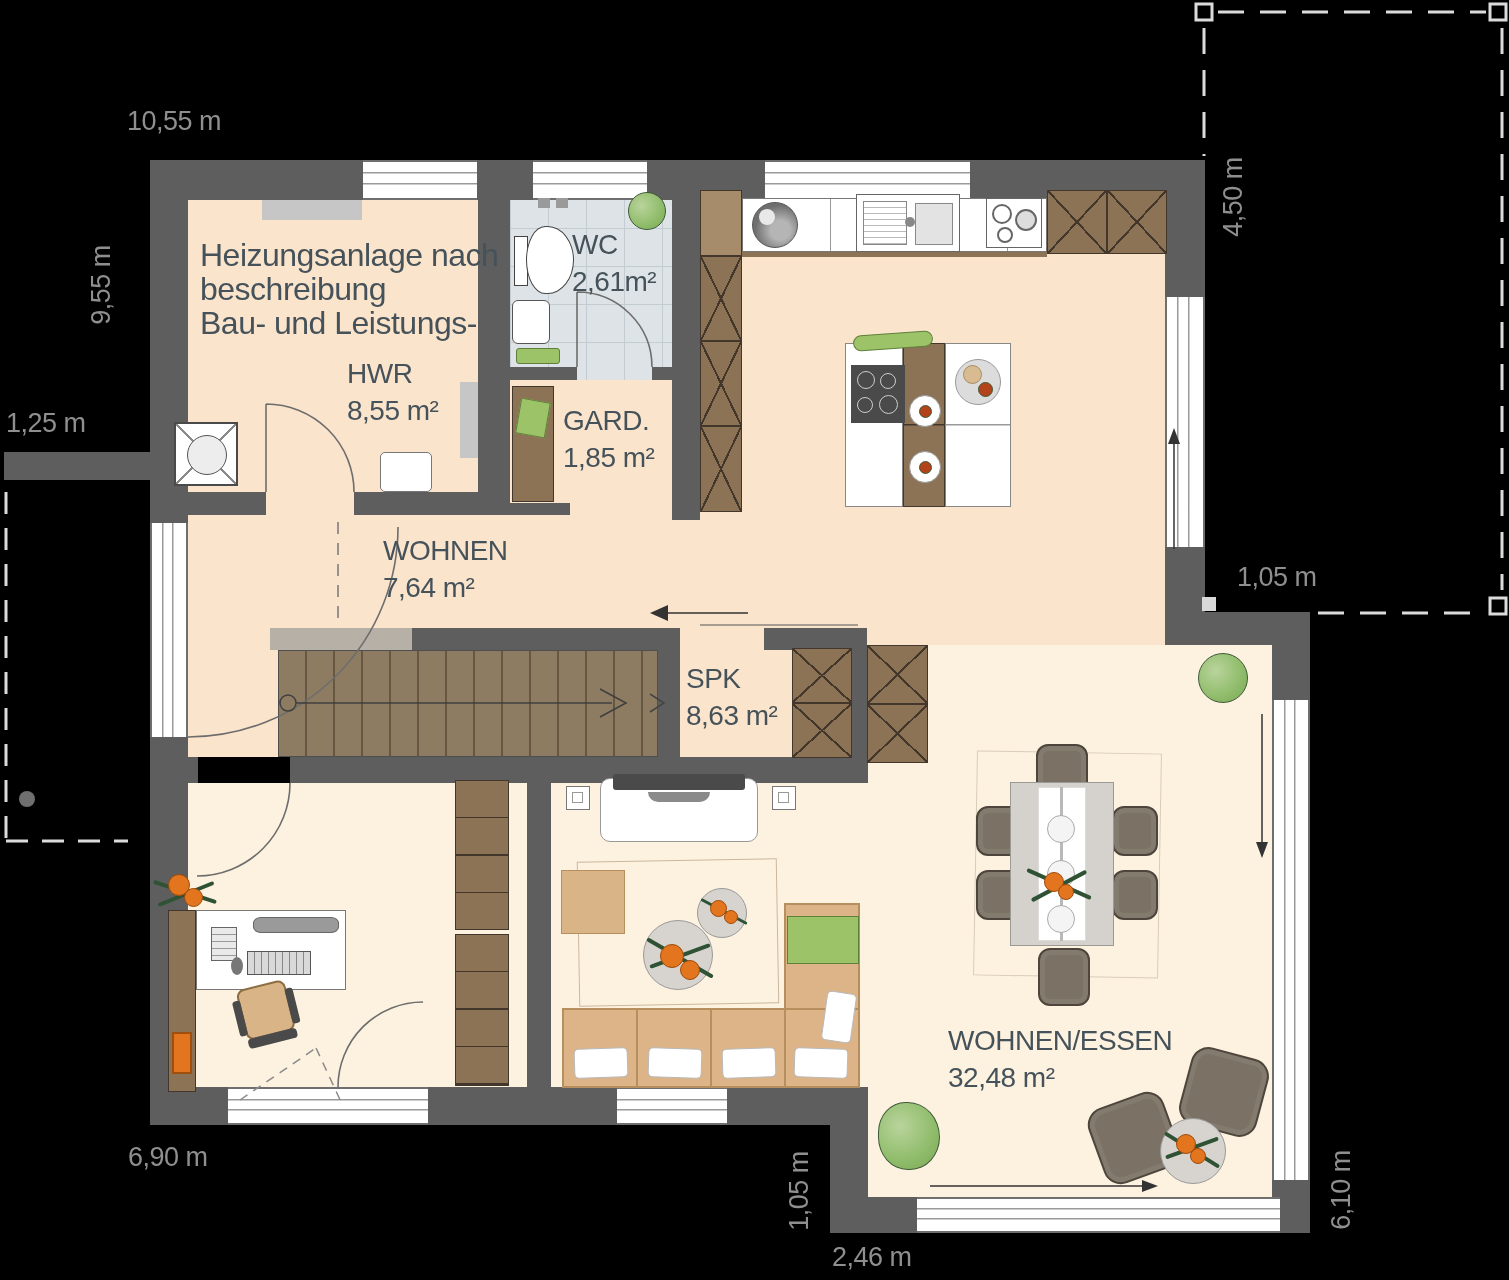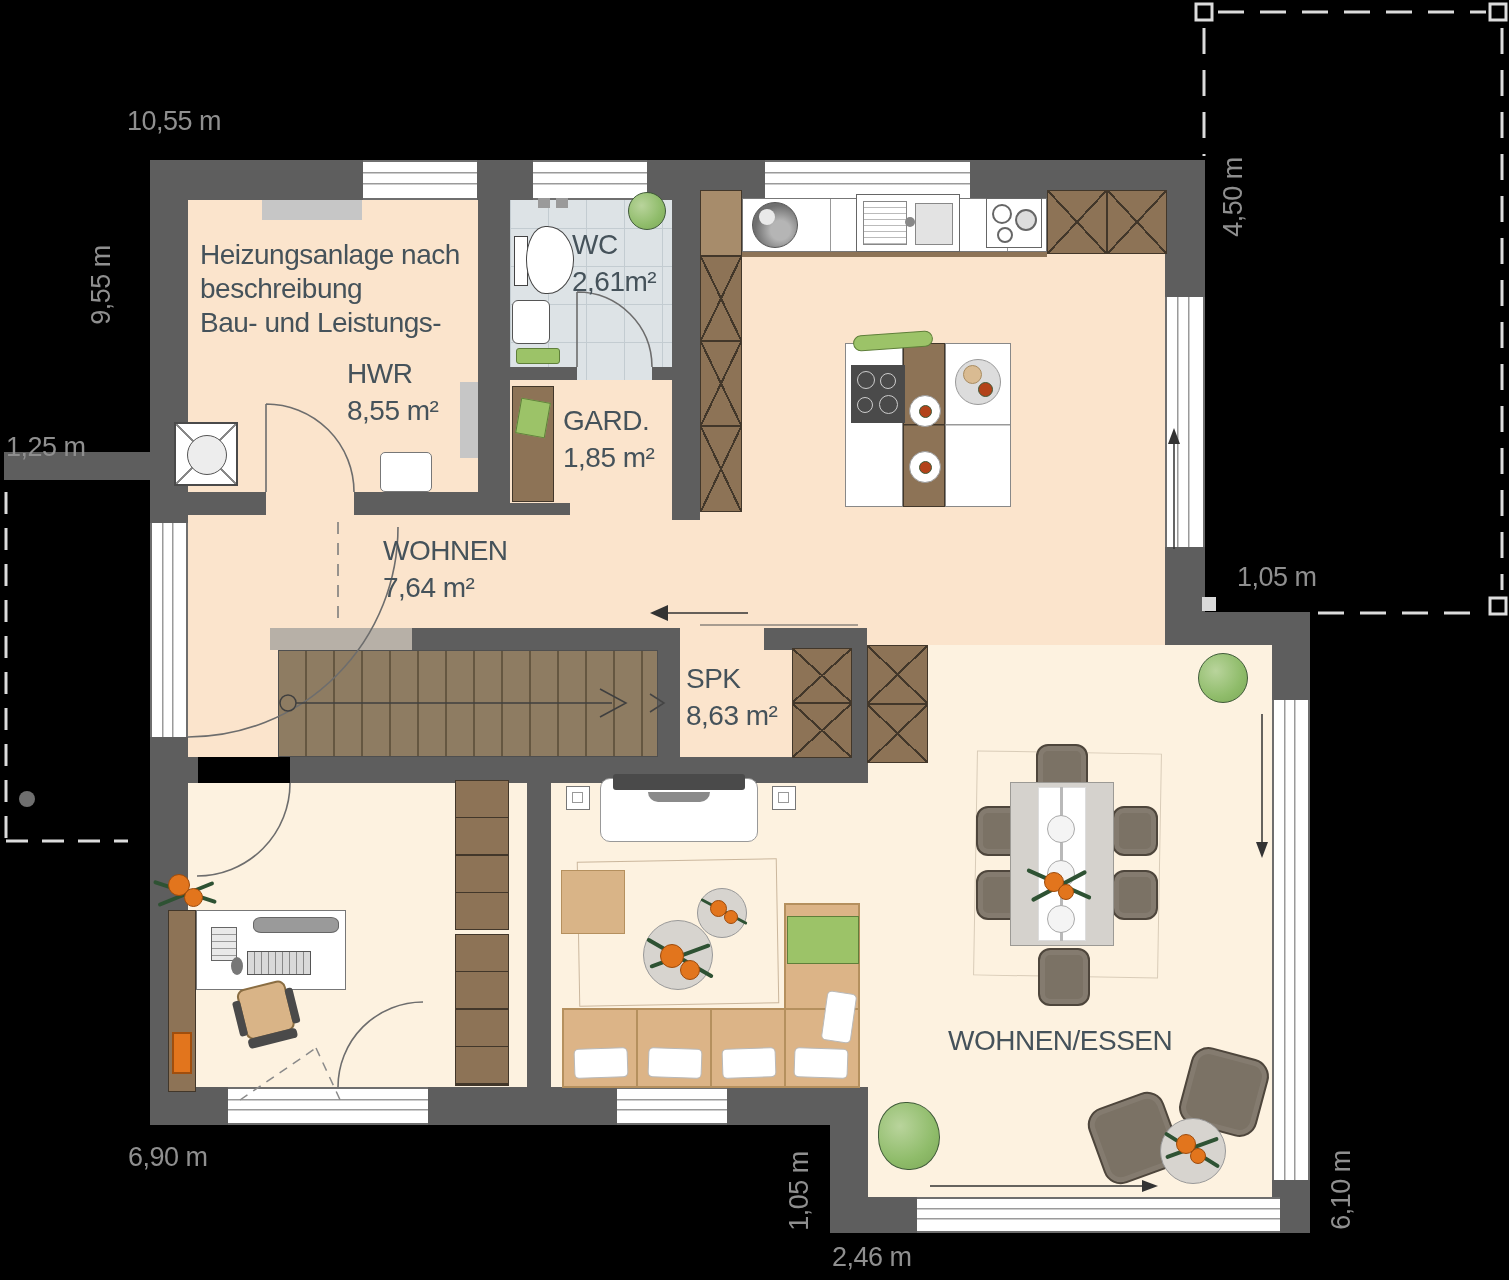--- a/index.html
+++ b/index.html
@@ -23,21 +23,21 @@
           border:1.5px solid #4f4f4f;box-sizing:border-box;}
   .xpanel{position:absolute;background-color:#8d7356;border:1.5px solid #42372a;box-sizing:border-box;
           background-image:linear-gradient(to top right,transparent calc(50% - 1px),#42372a calc(50% - 1px),#42372a calc(50% + 1px),transparent calc(50% + 1px)),
                            linear-gradient(to bottom right,transparent calc(50% - 1px),#42372a calc(50% - 1px),#42372a calc(50% + 1px),transparent calc(50% + 1px));}
   .wood{position:absolute;background:#8d7356;border:1.5px solid #42372a;box-sizing:border-box;}
   .white-box{position:absolute;background:#fff;border:1.5px solid #777;box-sizing:border-box;}
   .gray-box{position:absolute;background:#c6c6c6;}
   .circle{border-radius:50%;}
   .room-label{position:absolute;color:#45525a;font-size:28px;line-height:37px;letter-spacing:-0.5px;white-space:nowrap;}
   .room-label span{display:block;}
-  .note{position:absolute;color:#45525a;font-size:28px;line-height:34px;letter-spacing:-0.5px;white-space:nowrap;}
+  .note{position:absolute;color:#45525a;font-size:32px;line-height:34px;letter-spacing:-0.5px;white-space:nowrap;}
   .note span{display:block;}
   .dim{position:absolute;color:#8f8f8f;font-size:27px;letter-spacing:-0.5px;white-space:nowrap;}
   .dim.rot{width:140px;height:30px;text-align:center;transform:rotate(-90deg);}
   .plant{position:absolute;border-radius:50%;border:1.5px solid #3f5a38;
          background:radial-gradient(circle at 35% 35%,#b9d49c,#8fbc6a 60%,#7ba757);}
   .chair{position:absolute;background:#7b7265;border:2px solid #4e463c;border-radius:12px;box-sizing:border-box;
          box-shadow:inset 0 0 0 5px rgba(255,255,255,0.07);}
   .round-table{position:absolute;background:#d7d4cf;border:1.5px solid #999;border-radius:50%;box-sizing:border-box;}
   .bloom{position:absolute;background:#e2751d;border:1.5px solid #9e4b0c;border-radius:50%;box-sizing:border-box;}
   .leaf{position:absolute;background:#2e5233;border-radius:2px;}
@@ -334,25 +334,26 @@
   <div class="room-label" style="left:383px;top:532px;">
     <span>WOHNEN</span>
     <span>7,64 m²</span>
   </div>
   <div class="room-label" style="left:686px;top:660px;">
     <span>SPK</span>
     <span>8,63 m²</span>
   </div>
   <div class="room-label" style="left:948px;top:1022px;">
     <span>WOHNEN/ESSEN</span>
+    <span>32,48 m²</span>
   </div>
 
   <div class="dim" style="left:127px;top:106px;">10,55 m</div>
   <div class="dim rot" style="left:31px;top:270px;">9,55 m</div>
-  <div class="dim" style="left:6px;top:432px;">1,25 m</div>
+  <div class="dim" style="left:6px;top:408px;">1,25 m</div>
   <div class="dim rot" style="left:1163px;top:182px;">4,50 m</div>
   <div class="dim" style="left:1237px;top:562px;">1,05 m</div>
   <div class="dim" style="left:128px;top:1142px;">6,90 m</div>
   <div class="dim rot" style="left:729px;top:1176px;">1,05 m</div>
   <div class="dim" style="left:832px;top:1242px;">2,46 m</div>
   <div class="dim rot" style="left:1271px;top:1175px;">6,10 m</div>
 
 </div>
 
 </body></html>

